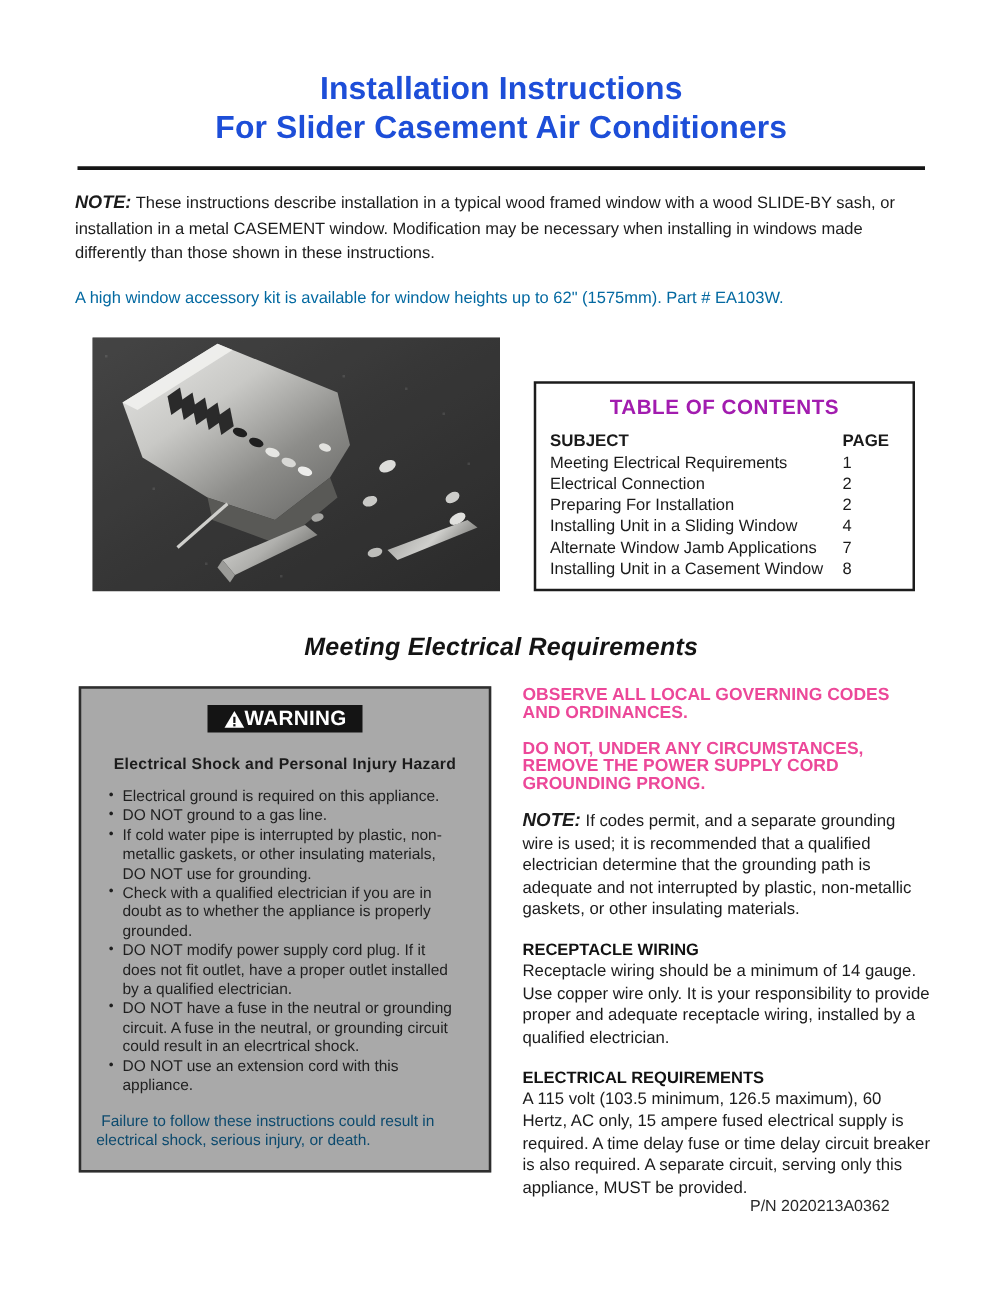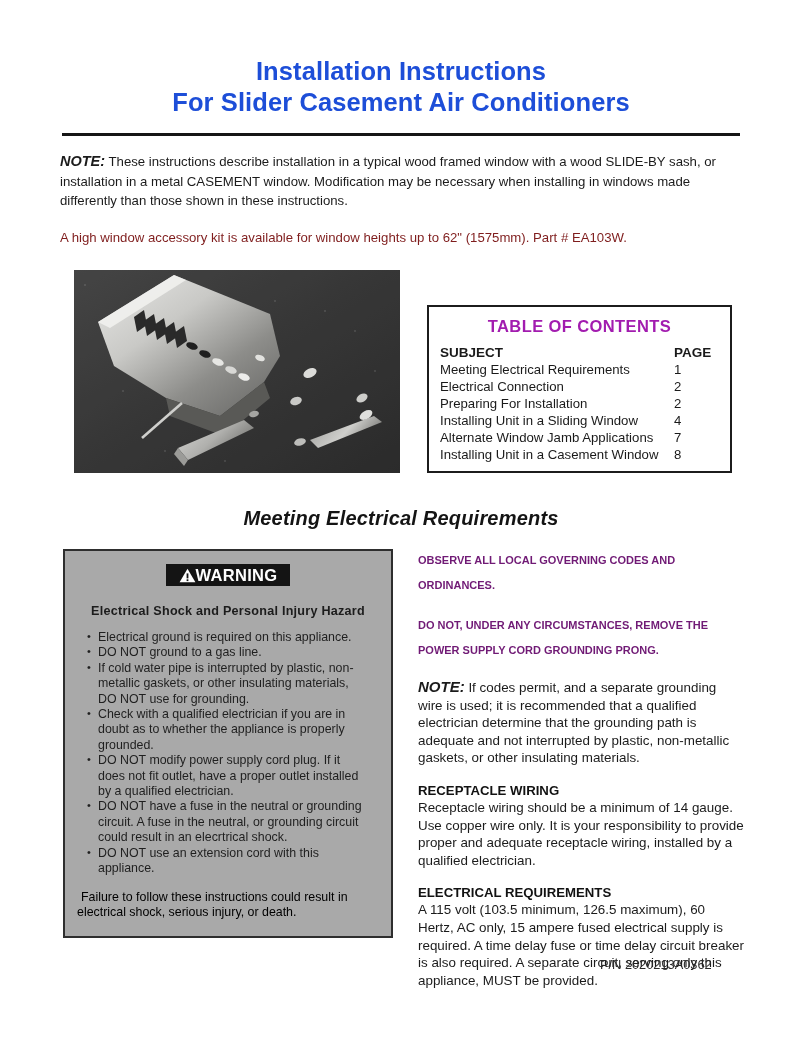--- a/index.html
+++ b/index.html
@@ -60,21 +60,21 @@
     font-style: italic;
     font-size: 14.5px;
   }
   .accessory {
     position: absolute;
     left: 60px;
     top: 228px;
     width: 690px;
     font-size: 13.2px;
     line-height: 19.5px;
-    color: #7f1d1d;
+    color: #0369a1;
   }
 
   
   .photo {
     position: absolute;
     left: 74px;
     top: 270px;
     width: 326px;
     height: 203px;
     background: #3b3b3b;
@@ -193,37 +193,37 @@
     content: "\2022";
     position: absolute;
     left: 0;
     top: -1px;
     font-size: 11px;
   }
   .warning-footer {
     margin: 13px 14px 0 12px;
     font-size: 12.4px;
     line-height: 15.6px;
-    color: #000000;
+    color: #0c4a6e;
     text-indent: 4px;
   }
 
   
   .right-col {
     position: absolute;
     left: 418px;
     top: 548px;
     width: 326px;
   }
   .rc-block { margin-bottom: 15px; }
   .rc-caps {
-    font-size: 11px;
-    line-height: 25px;
-    font-weight: bold;
-    color: #701a75;
+    font-size: 14px;
+    line-height: 14px;
+    font-weight: bold;
+    color: #ec4899;
   }
   .rc-head {
     font-size: 13.2px;
     line-height: 17px;
     font-weight: bold;
     color: #121212;
   }
   .rc-body {
     font-size: 13.4px;
     line-height: 17.6px;

